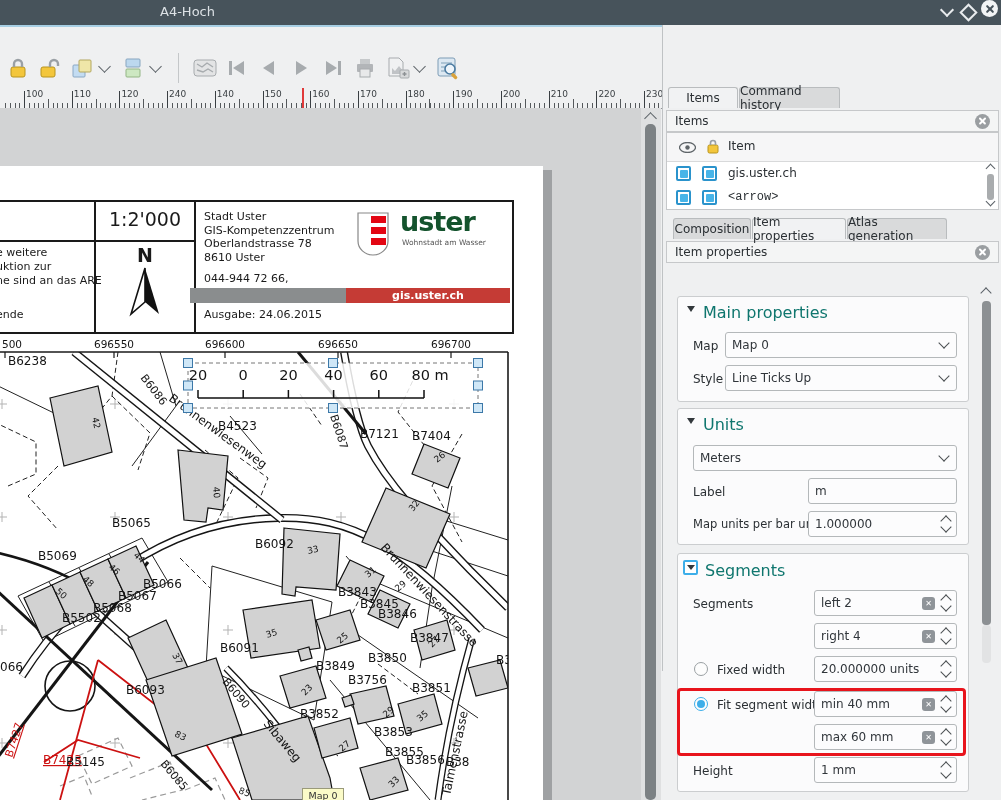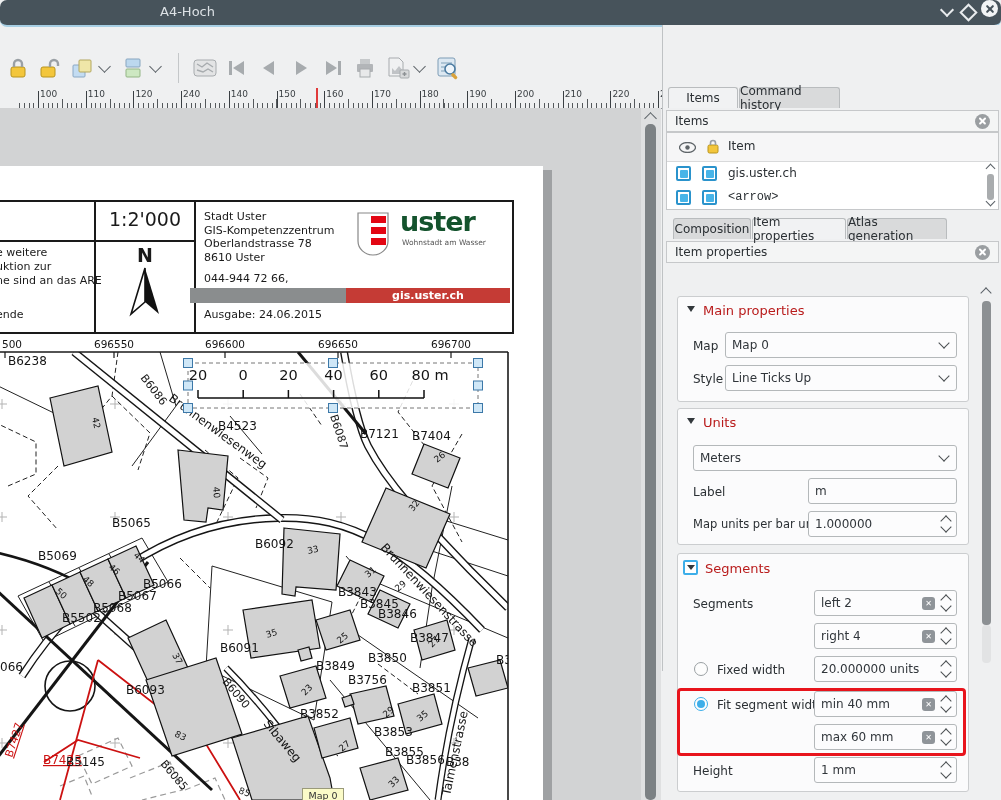--- a/index.html
+++ b/index.html
@@ -1,36 +1,36 @@
 <!DOCTYPE html>
 <html><head>
 <meta charset="utf-8">
 <style>
   html,body{margin:0;padding:0;}
   body{width:1001px;height:800px;overflow:hidden;font-family:"DejaVu Sans","Liberation Sans",sans-serif;background:#eff0f1;position:relative;}
   .abs{position:absolute;}
   
-  .titlebar{position:absolute;left:0;top:0;width:1001px;height:25px;background:#47535b;border-bottom:2px solid #a7cfe4;border-radius:7px;}
+  .titlebar{position:absolute;left:0;top:0;width:1001px;height:25px;background:#47535b;border-bottom:2px solid #a7cfe4;}
   .titlebar .title{position:absolute;left:160px;top:4px;font-size:13px;color:#dce1e5;}
   .winctl{position:absolute;top:4px;width:16px;height:16px;display:flex;align-items:center;justify-content:center;}
   .wc-chev{left:939px;}
   .wc-chev i{display:block;width:8px;height:8px;border-right:2px solid #e8ebed;border-bottom:2px solid #e8ebed;transform:rotate(45deg);margin-top:-4px;}
   .wc-diam{left:960px;}
   .wc-diam i{display:block;width:9px;height:9px;border:2px solid #e8ebed;transform:rotate(45deg);}
   .wc-close{left:981px;width:17px;height:17px;border-radius:50%;background:#f2f4f5;position:absolute;}
   .wc-close i,.wc-close b{position:absolute;left:3.5px;top:7.5px;width:10px;height:2px;background:#47535b;border-radius:1px;}
   .wc-close i{transform:rotate(45deg);}.wc-close b{transform:rotate(-45deg);}
   
   .toolbar{position:absolute;left:0;top:27px;width:662px;height:61px;background:#eff0f1;}
   .tb-row{position:absolute;left:4px;top:26px;display:flex;align-items:center;gap:4px;}
   .tbtn{width:28px;height:28px;display:flex;align-items:center;justify-content:center;}
   .tb-chev{width:8px;height:8px;border-right:1.7px solid #5a6066;border-bottom:1.7px solid #5a6066;transform:rotate(45deg);margin:0 6px 4px 0;}
   .tb-sep{width:1px;height:30px;background:#c4c7c9;margin:0 8px;}
   
-  .ruler{position:absolute;left:16px;top:88px;width:662px;height:20px;background:#eff0f1;border-bottom:1px solid #90949?;border-bottom:1px solid #909397;}
+  .ruler{position:absolute;left:2px;top:88px;width:662px;height:20px;background:#eff0f1;border-bottom:1px solid #90949?;border-bottom:1px solid #909397;}
   .rminor{position:absolute;left:3px;right:0;bottom:0;height:5px;background:repeating-linear-gradient(to right,#55595c 0,#55595c 1px,transparent 1px,transparent 4.77px);}
   .rmid{position:absolute;left:22px;right:0;bottom:0;height:9px;background:repeating-linear-gradient(to right,#55595c 0,#55595c 1px,transparent 1px,transparent 23.85px);}
   .rnum{position:absolute;top:1px;font-size:9px;color:#3a3f43;}
   .rmaj{position:absolute;top:3px;bottom:0;width:1px;background:#3a3f43;}
   .rmark{position:absolute;top:0;bottom:0;width:2px;background:#e03a3a;}
   
   .canvas{position:absolute;left:0;top:108px;width:641px;height:692px;background:#d2d3d4;overflow:hidden;}
   .paper{position:absolute;left:0;top:58px;width:543px;bottom:0;background:#ffffff;}
   .pshadow{position:absolute;left:543px;top:62px;width:9px;bottom:0;background:#9fa1a3;}
   
@@ -71,21 +71,21 @@
   .it-row .lbl{position:absolute;left:61px;top:4px;}
   .cb{position:absolute;width:11px;height:11px;background:#fff;border:2px solid #2a93cc;border-radius:2px;}
   .cb::after{content:'';position:absolute;inset:1.5px;background:#47b4e8;border-radius:1px;}
   .it-scroll{position:absolute;right:1px;top:29px;bottom:1px;width:13px;}
   .it-scroll .thumb{position:absolute;left:3px;top:12px;height:26px;width:7px;background:#a9acae;border-radius:3px;}
   .sc-chev{position:absolute;left:3px;width:6px;height:6px;border-right:1.6px solid #5a6066;border-bottom:1.6px solid #5a6066;}
   
   .subbar{position:absolute;left:3px;right:3px;top:240px;height:19px;background:#d8d9da;font-size:12px;color:#26292c;line-height:19px;padding-left:9px;box-sizing:border-box;}
   
   .gbox{position:absolute;left:14px;width:292px;background:#fbfbfc;border:1px solid #cbcdcf;border-radius:3px;box-sizing:border-box;}
-  .gtitle{position:absolute;left:26px;font-size:13px;color:#b91c1c;font-weight:normal;}
+  .gtitle{position:absolute;left:26px;font-size:16px;color:#0f766e;font-weight:normal;}
   .tri{position:absolute;width:0;height:0;border-left:4.5px solid transparent;border-right:4.5px solid transparent;border-top:6px solid #33383c;}
   .cbx{position:absolute;width:11px;height:11px;border:2px solid #3daee9;border-radius:2px;background:#fff;}
   .cbx .t{position:absolute;left:1.5px;top:2.5px;width:0;height:0;border-left:4px solid transparent;border-right:4px solid transparent;border-top:5px solid #33383c;}
   .plabel{position:absolute;font-size:12px;color:#2b3034;}
   .combo,.spin,.ledit{position:absolute;box-sizing:border-box;background:#fcfcfd;border:1px solid #b4b8ba;border-radius:3px;display:flex;align-items:center;font-size:12px;color:#31363b;padding:0 6px;height:26px;}
   .chv{width:7px;height:7px;border-right:1.6px solid #4a4f52;border-bottom:1.6px solid #4a4f52;flex:none;}
   .chv.down{transform:rotate(45deg);margin-top:-3px;}
   .chv.up{transform:rotate(-135deg);margin-bottom:-3px;}
   .combo .chv{margin-left:auto;margin-right:2px;transform:rotate(45deg);margin-top:-4px;}
   .spin .ctrls{margin-left:auto;display:flex;align-items:center;gap:7px;}

